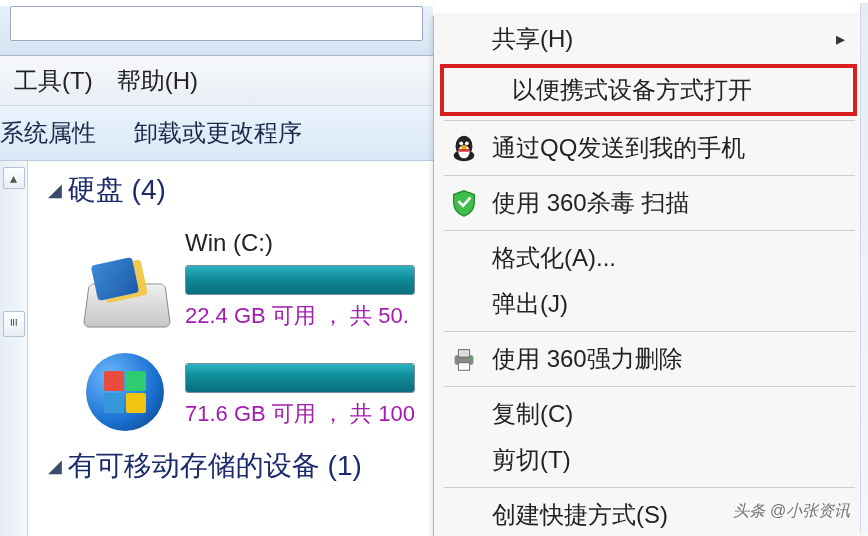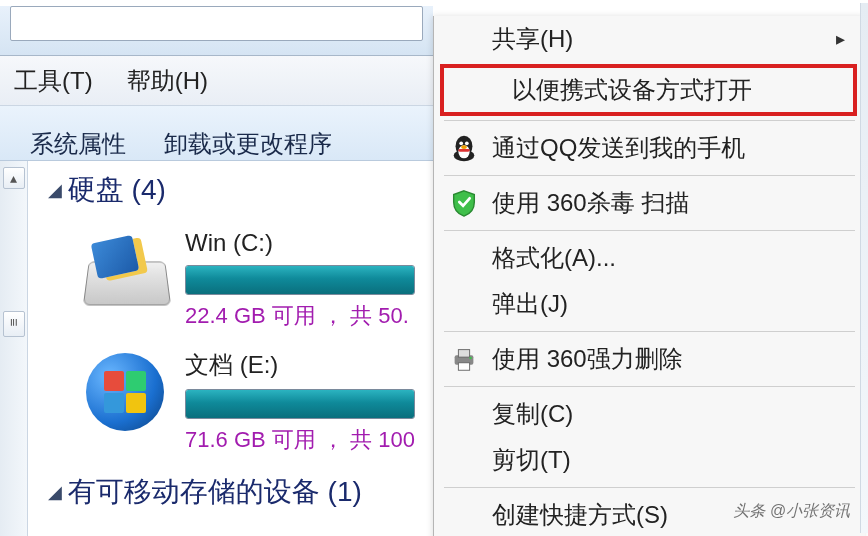--- a/index.html
+++ b/index.html
@@ -30,32 +30,31 @@
   border: 1px solid #9aa9bc;
   border-radius: 2px;
 }
 .menu-bar {
   height: 50px;
   background: linear-gradient(#f6f8fb, #e9eef5);
   border-bottom: 1px solid #cbd6e3;
   display: flex;
   align-items: center;
   padding-left: 8px;
-  gap: 22px;
+  gap: 12px;
   font-size: 24px;
   color: #222;
 }
 .menu-item { cursor: default; padding: 4px 6px; }
 .toolbar {
   height: 55px;
   background: linear-gradient(#eaf3fc, #d9e8f7);
   border-bottom: 1px solid #b9cadd;
   display: flex;
-  align-items: flex-end;
-  padding-left: 30px;
+  align-items: center;
   gap: 38px;
   font-size: 24px;
   color: #1a2a4a;
 }
 .content-area {
   display: flex;
   height: calc(536px - 155px);
 }
 .scroll-col {
   width: 28px;
@@ -99,21 +98,21 @@
   color: #1a2a6c;
   margin-bottom: 20px;
 }
 .section-arrow {
   color: #3a4a6a;
   font-size: 18px;
   margin-right: 6px;
 }
 .drive-row {
   display: flex;
-  align-items: flex-start;
+  align-items: flex-end;
   margin-bottom: 18px;
   padding-left: 30px;
 }
 .drive-icon {
   width: 95px;
   height: 80px;
   margin-right: 12px;
   flex-shrink: 0;
 }
 .drive-info {
@@ -299,21 +298,20 @@
       <div class="drive-row">
         <div class="drive-icon winlogo-icon">
           <div class="circle">
             <div class="q q1"></div>
               <div class="q q2"></div>
             <div class="q q3"></div>
               <div class="q q4"></div>
           </div>
         </div>
         <div class="drive-info">
-          <div class="drive-name">文档 (E:)</div>
           <div class="capacity-bar">
             <div class="capacity-fill" style="width:100%"></div>
           </div>
           <div class="capacity-text">71.6 GB 可用 ， 共 100</div>
         </div>
       </div>
 
       <div class="section-header removable">
         <span class="section-arrow">◢</span>
         <span>有可移动存储的设备 (1)</span>

